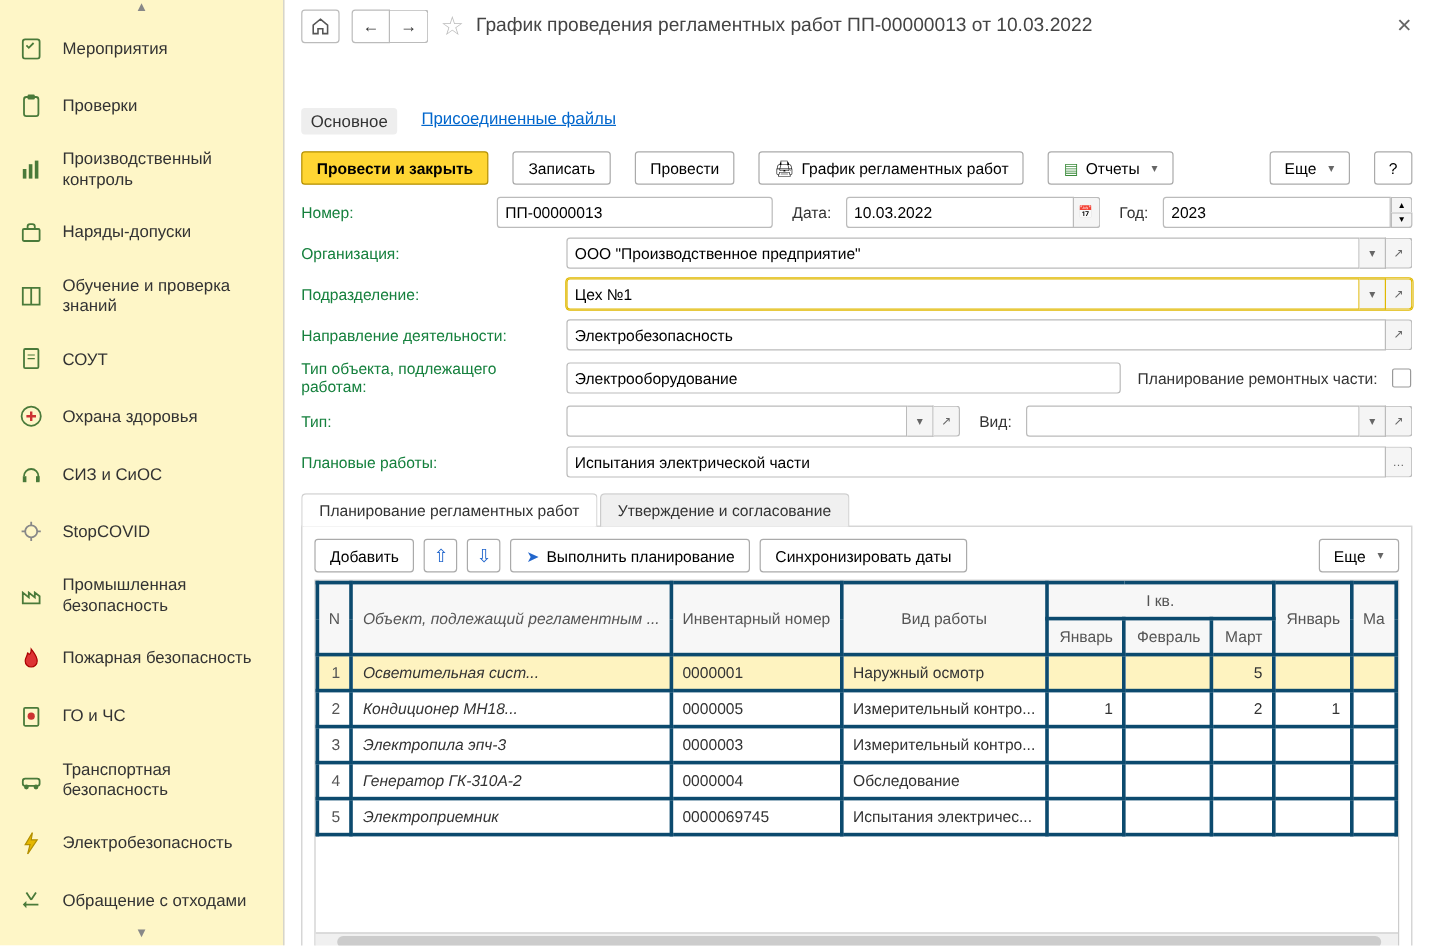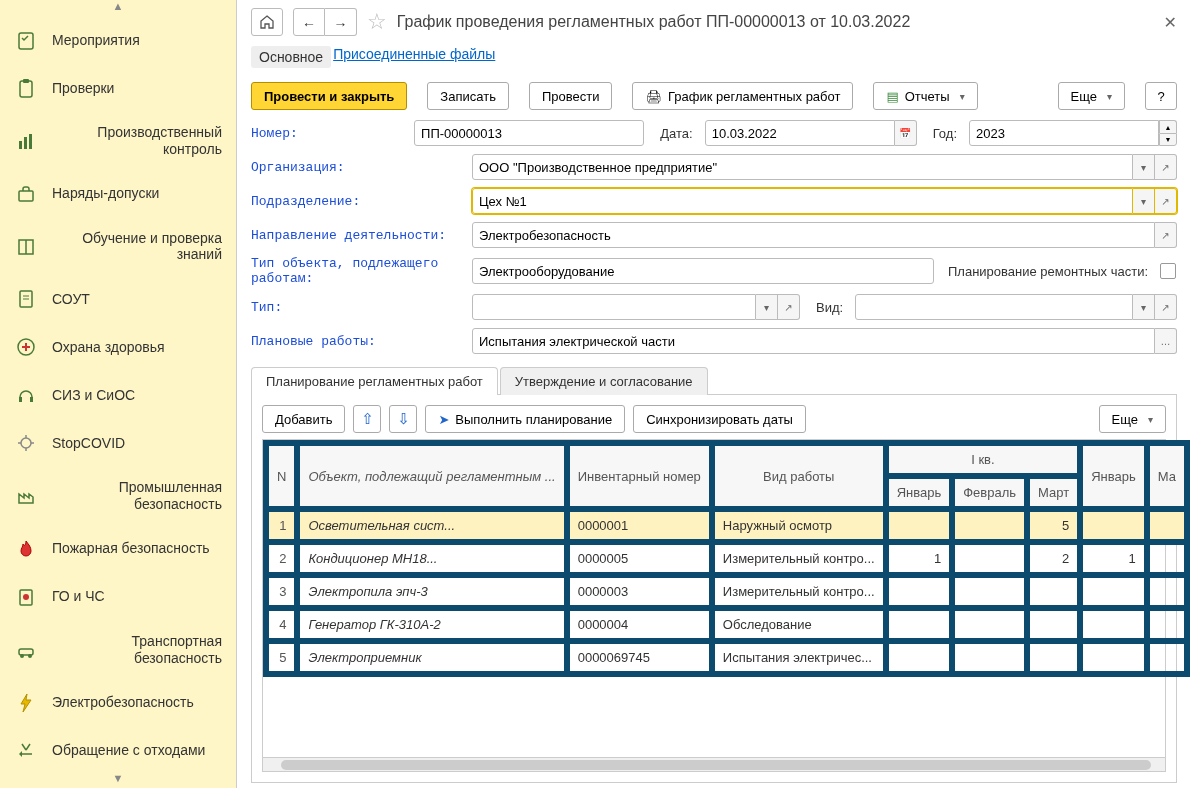--- a/index.html
+++ b/index.html
@@ -4,46 +4,46 @@
 <style>
 * { box-sizing: border-box; margin: 0; padding: 0; font-family: Arial, sans-serif; }
 body { width: 1191px; height: 788px; overflow: hidden; display: flex; background: #fff; font-size: 13px; color: #333; }
 
 
 .sidebar { width: 237px; background: #fef6c7; border-right: 1px solid #ccc; display: flex; flex-direction: column; }
 .sb-collapse { height: 16px; text-align: center; font-size: 11px; color: #888; cursor: pointer; }
 .sb-items { flex: 1; overflow-y: auto; }
 .sb-item { display: flex; align-items: center; padding: 12px 14px; cursor: pointer; gap: 14px; }
 .sb-icon { width: 24px; height: 24px; display: flex; align-items: center; justify-content: center; color: #4a7a3a; flex-shrink: 0; }
-.sb-label { font-size: 14px; color: #333; line-height: 1.2; text-align: right; }
+.sb-label { font-size: 14px; color: #333; line-height: 1.2; }
 
 
 .main { flex: 1; display: flex; flex-direction: column; padding: 8px 14px 0 14px; overflow: hidden; }
 .titlebar { display: flex; align-items: center; gap: 10px; margin-bottom: 6px; }
 .nav-btn, .sq-btn { width: 32px; height: 28px; border: 1px solid #bbb; background: #fff; border-radius: 3px; display: flex; align-items: center; justify-content: center; cursor: pointer; font-size: 14px; }
 .nav-group { display: flex; }
 .nav-group .sq-btn:first-child { border-radius: 3px 0 0 3px; }
 .nav-group .sq-btn:last-child { border-radius: 0 3px 3px 0; border-left: none; }
 .star-icon { color: #bbb; font-size: 22px; cursor: pointer; }
 .page-title { font-size: 16px; color: #444; }
 .close-btn { margin-left: auto; font-size: 16px; color: #666; cursor: pointer; }
 
-.sub-nav { display: flex; gap: 2px; margin-bottom: 10px; padding: 4px 0; }
+.sub-nav { display: flex; gap: 20px; margin-bottom: 10px; padding: 4px 0; margin-top: 44px; }
 .sub-nav span { font-size: 14px; cursor: pointer; }
 .sub-nav .active { color: #333; background: #eee; padding: 3px 8px; border-radius: 3px; }
 .sub-nav .link { color: #0066cc; text-decoration: underline; }
 
 .toolbar { display: flex; gap: 20px; margin-bottom: 10px; align-items: center; }
 .btn { border: 1px solid #aaa; background: #fff; border-radius: 3px; padding: 5px 12px; font-size: 13px; cursor: pointer; display: flex; align-items: center; gap: 6px; height: 28px; }
 .btn.primary { background: #ffd633; border-color: #b38f00; font-weight: bold; }
 .btn.dd::after { content: '▾'; font-size: 10px; margin-left: 4px; color: #666; }
 .spacer { flex: 1; }
 
 .form-row { display: flex; align-items: center; margin-bottom: 8px; gap: 6px; }
-.form-label { width: 215px; font-size: 13px; color: #1d4ed8; font-family: Liberation Mono, monospace; }
+.form-label { width: 215px; font-size: 13px; color: #15803d; }
 .form-input { border: 1px solid #bbb; border-radius: 3px; padding: 4px 6px; font-size: 13px; height: 26px; background: #fff; }
 .form-input.grow { flex: 1; }
 .input-group { display: flex; flex: 1; }
 .input-group .form-input { border-radius: 3px 0 0 3px; }
 .ig-btn { width: 22px; height: 26px; border: 1px solid #bbb; border-left: none; background: #f5f5f5; cursor: pointer; font-size: 10px; color: #666; display: flex; align-items: center; justify-content: center; }
 .ig-btn:last-child { border-radius: 0 3px 3px 0; }
 .focused .form-input, .focused .ig-btn { border-color: #e0b800; }
 .focused { box-shadow: 0 0 0 1px #e0b800; border-radius: 3px; }
 
 .spin { display: flex; flex-direction: column; }
@@ -59,21 +59,21 @@
 .tab { padding: 6px 14px; border: 1px solid #ccc; border-bottom: none; background: #f0f0f0; border-radius: 4px 4px 0 0; margin-right: 2px; cursor: pointer; font-size: 13px; position: relative; top: 1px; }
 .tab.active { background: #fff; }
 
 .tab-panel { border: 1px solid #ccc; border-top: none; padding: 10px; }
 .panel-toolbar { display: flex; gap: 8px; margin-bottom: 6px; align-items: center; }
 .arrow-btn { width: 28px; height: 28px; border: 1px solid #aaa; border-radius: 3px; background: #fff; cursor: pointer; color: #2266cc; font-size: 15px; display:flex; align-items:center; justify-content:center;}
 
 
 .grid-wrap { border: 1px solid #ccc; }
 .grid { width: 100%; border-collapse: collapse; font-size: 13px; }
-.grid th, .grid td { border: 6px solid #0c4a6e; padding: 6px 8px; text-align: left; white-space: nowrap; overflow: hidden; text-overflow: ellipsis; }
+.grid th, .grid td { border: 3px solid #0c4a6e; padding: 6px 8px; text-align: left; white-space: nowrap; overflow: hidden; text-overflow: ellipsis; }
 .grid th { background: #f7f7f7; font-weight: normal; color: #555; text-align: center; }
 .grid td.num { text-align: right; color: #555; }
 .grid tr.sel td { background: #fef3c0; }
 .col-n { width: 30px; }
 .col-obj { width: 155px; font-style: italic; }
 .col-inv { width: 110px; }
 .col-work { width: 165px; }
 .col-month { width: 115px; text-align: right !important; }
 .hscroll { height: 14px; background: #f0f0f0; border-top: 1px solid #ccc; position: relative; }
 .hscroll-thumb { position:absolute; left:18px; top:2px; height:10px; width: 870px; background:#ccc; border-radius:5px; }

